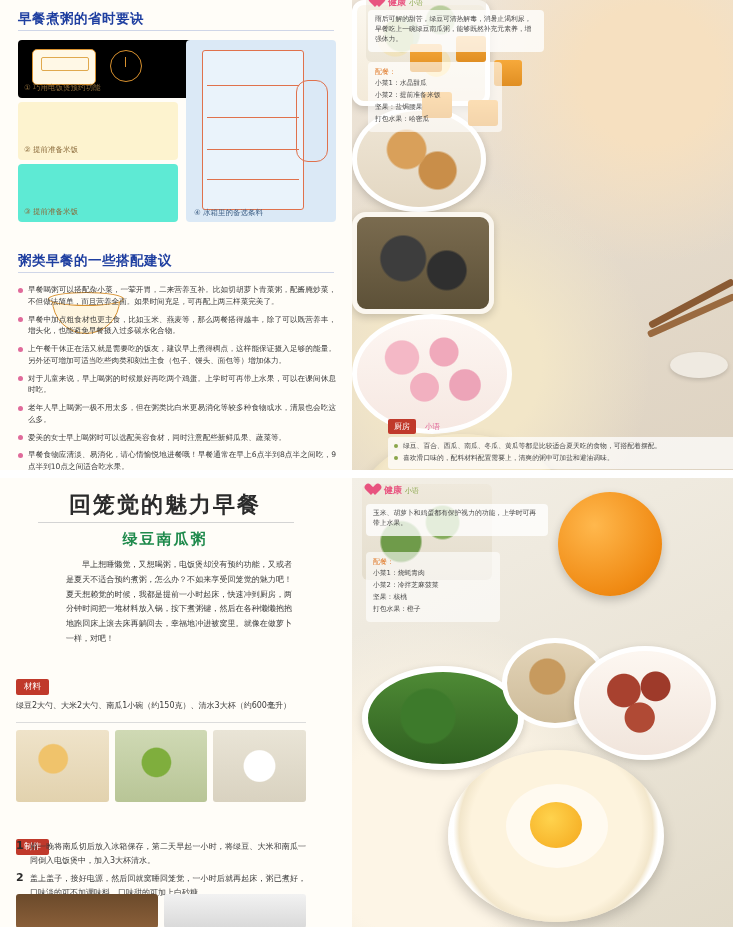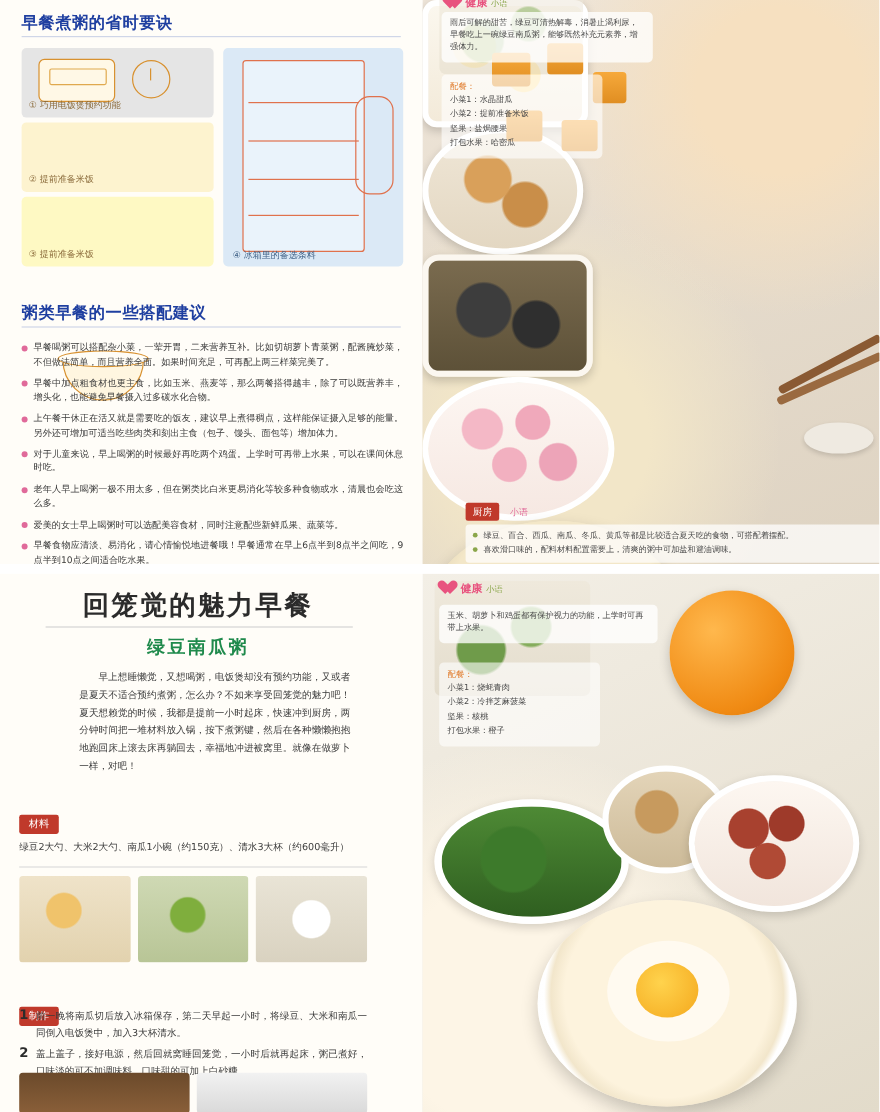--- a/index.html
+++ b/index.html
@@ -22,23 +22,23 @@
   h2.sec-title{
     font-size:13.5px;color:#1f3fa0;margin:0;font-weight:bold;letter-spacing:.5px;
   }
 
   
   .t-title{position:absolute;left:18px;top:10px;}
   .t-underline{position:absolute;left:18px;top:30px;width:316px;height:1px;background:#cfd6e8;}
 
   .diagram{position:absolute;left:18px;top:40px;width:318px;height:195px;}
   .d-cell{position:absolute;border-radius:4px;}
-  .d1{left:0;top:0;width:160px;height:58px;background:#e5e5e5;}
+  .d1{left:0;top:0;width:160px;height:58px;background:#000000;padding-left:40px;}
   .d2{left:0;top:62px;width:160px;height:58px;background:#fdf3cf;}
-  .d3{left:0;top:124px;width:160px;height:58px;background:#fef9c3;}
+  .d3{left:0;top:124px;width:160px;height:58px;background:#5eead4;}
   .d4{left:168px;top:0;width:150px;height:182px;background:#dbe9f6;}
   .d-cap{position:absolute;bottom:5px;left:6px;font-size:7.5px;color:#8a6a3a;}
   .d4 .d-cap{color:#3d5f85;bottom:4px;left:8px;}
 
   
   .dw{position:absolute;}
   .cooker{left:14px;top:9px;width:62px;height:34px;border:1.4px solid #d8912f;border-radius:5px;background:#fff8e6;}
   .cooker:after{content:"";position:absolute;left:8px;top:7px;width:46px;height:12px;border:1.2px solid #e0a94e;border-radius:2px;}
   .clockface{left:92px;top:10px;width:30px;height:30px;border:1.4px solid #d8912f;border-radius:50%;}
   .clockface:after{content:"";position:absolute;left:14px;top:6px;width:1.4px;height:10px;background:#d8912f;}

